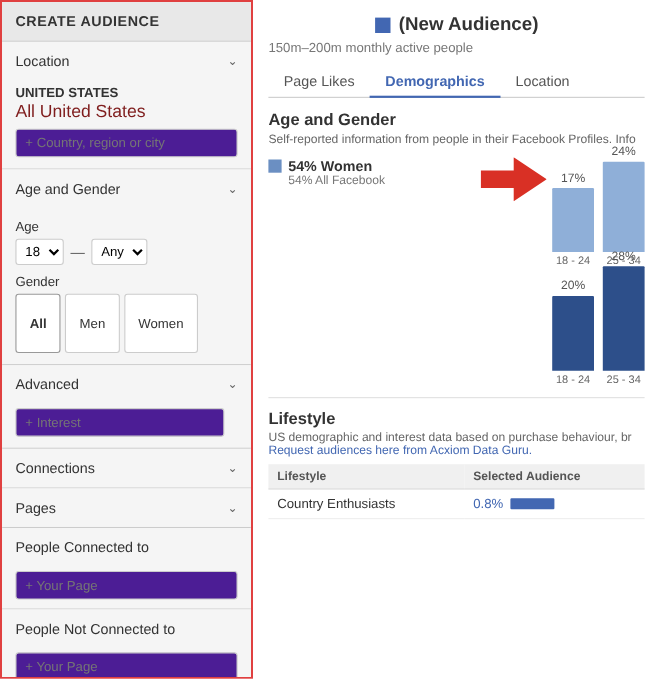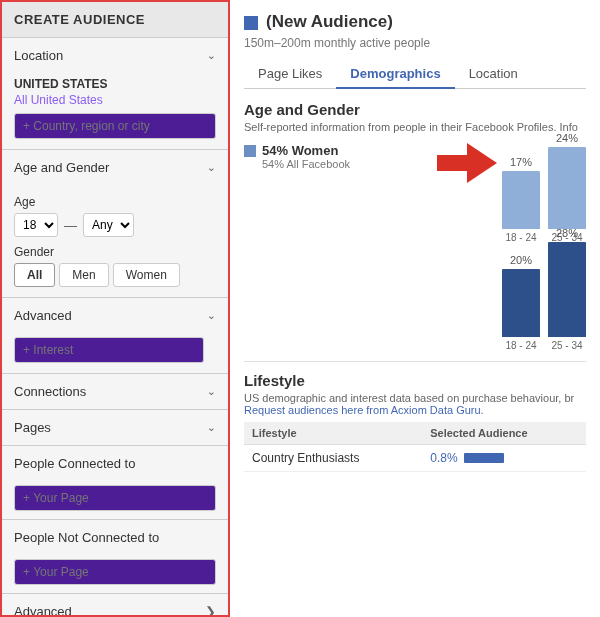--- a/index.html
+++ b/index.html
@@ -60,22 +60,22 @@
     }
 
     .united-states-label {
       font-weight: bold;
       font-size: 12px;
       color: #333;
       margin-bottom: 2px;
     }
 
     .all-us-label {
-      font-size: 12px;
-      color: #8b5cf6;
+      font-size: 16px;
+      color: #7f1d1d;
       margin-bottom: 6px;
     }
 
     .input-field {
       width: 100%;
       padding: 5px 8px;
       border: 1px solid #ccc;
       border-radius: 3px;
       font-size: 12px;
       color: #999;
@@ -112,21 +112,21 @@
       color: #555;
       font-size: 13px;
     }
 
     .gender-row {
       display: flex;
       gap: 4px;
     }
 
     .gender-btn {
-      padding: 4px 12px;
+      padding: 19px 12px;
       border: 1px solid #ccc;
       border-radius: 3px;
       font-size: 12px;
       cursor: pointer;
       background: #fff;
       color: #333;
     }
 
     .gender-btn.active {
       background: #fff;
@@ -452,21 +452,21 @@
   <div class="sidebar-section">
     <div class="advanced-section">
       <span>Advanced</span>
       <span class="advanced-arrow">❯</span>
     </div>
   </div>
 </div>
 
 <div class="main">
 
-  <div style="display:flex; align-items:center; gap:8px; margin-bottom:2px;">
+  <div style="display:flex; align-items:center; gap:8px; margin-bottom:2px;justify-content:center;">
     <span class="audience-title-icon"></span>
     <span class="audience-title">(New Audience)</span>
   </div>
   <div class="audience-subtitle">150m–200m monthly active people</div>
 
   <div class="tabs">
     <div class="tab">Page Likes</div>
     <div class="tab active">Demographics</div>
     <div class="tab">Location</div>
   </div>

